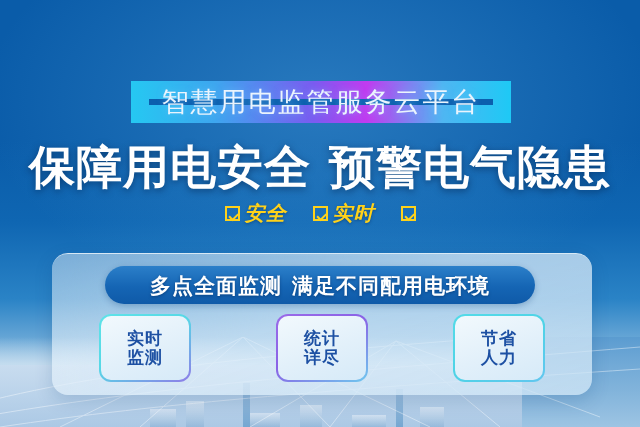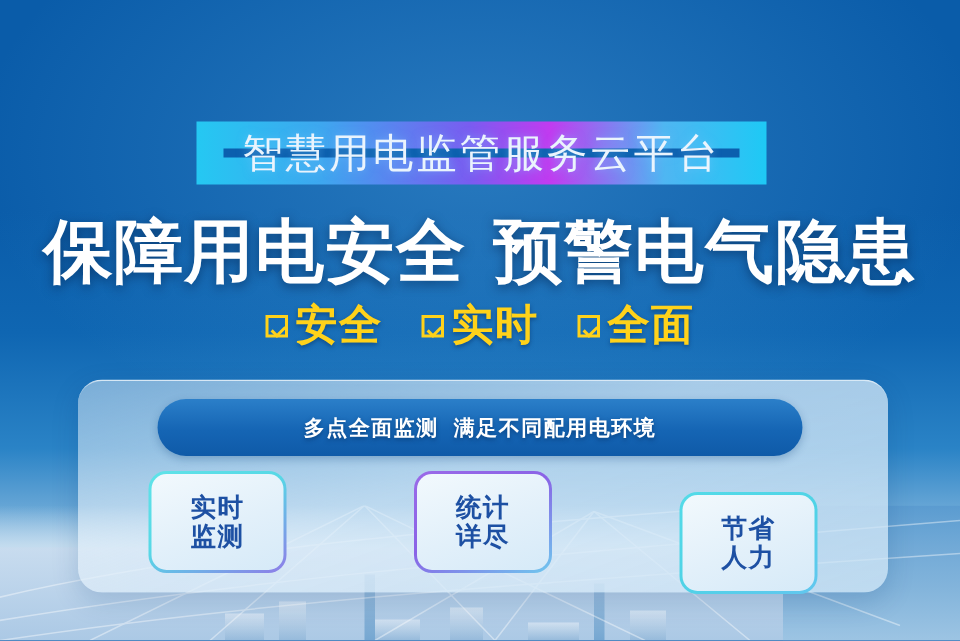--- a/index.html
+++ b/index.html
@@ -77,22 +77,23 @@
   .chkbox{
     width:15px;height:15px;box-sizing:border-box;
     border:2px solid #ffd21a;position:relative;flex:none;
   }
   .chkbox:before{
     content:"";position:absolute;left:2px;top:5px;width:7px;height:3.5px;
     border-left:2.4px solid #ffd21a;border-bottom:2.4px solid #ffd21a;
     transform:rotate(-45deg);
   }
   .chk-label{
-    color:#ffd21a;font-size:28px;font-weight:bold;letter-spacing:1px;line-height:1;
+    color:#ffd21a;font-size:20px;font-weight:bold;letter-spacing:1px;line-height:1;
     text-shadow:0 1px 3px rgba(0,40,90,.5);
+    font-style:italic;
   }
 
   
   .panel{
     position:absolute;left:52px;top:253px;width:540px;height:141px;
     border-radius:16px;
     background:linear-gradient(160deg, rgba(255,255,255,.42) 0%, rgba(222,237,249,.72) 45%, rgba(205,228,245,.80) 100%);
     border-top:1px solid rgba(255,255,255,.55);
     box-shadow:0 6px 18px rgba(10,60,120,.18);
     overflow:hidden;
@@ -100,21 +101,21 @@
 
   
   .pill{
     position:absolute;left:105px;top:266px;width:430px;height:38px;
     border-radius:19px;
     background:linear-gradient(180deg,#2b7fc9 0%,#1565b4 55%,#0f5aa8 100%);
     display:flex;align-items:center;justify-content:center;
     box-shadow:0 2px 6px rgba(10,60,120,.28);
   }
   .pill span{
-    color:#ffffff;font-size:14px;font-weight:bold;letter-spacing:1px;line-height:1;
+    color:#ffffff;font-size:21px;font-weight:bold;letter-spacing:1px;line-height:1;
     text-shadow:0 1px 3px rgba(0,40,90,.55);
   }
   .pill .gap{display:inline-block;width:10px;}
 
   
   .cards{
     position:absolute;left:99px;top:314px;width:446px;height:68px;
     display:flex;justify-content:space-between;
   }
   .card{
@@ -126,21 +127,21 @@
     background:linear-gradient(160deg,#f2f9fd 0%,#e2f0fa 55%,#d6eaf8 100%);
     display:flex;flex-direction:column;align-items:center;justify-content:center;
     line-height:1.12;
   }
   .card-inner span{
     color:#1d50a3;font-size:17px;font-weight:bold;letter-spacing:1px;
   }
   .c1{background:linear-gradient(150deg,#5fe3e8 0%,#57d8e6 45%,#8f7ce8 100%);}
   .c2{background:linear-gradient(150deg,#9b6ae8 0%,#8a63e6 45%,#6fc8ee 100%);}
   .c3{background:linear-gradient(150deg,#6a6fe0 0%,#4f86e6 50%,#53c6ee 100%);}
-  .c4{background:linear-gradient(150deg,#54dbe8 0%,#4fd3e6 50%,#62c6ef 100%);margin-top:14px;}
+  .c4{background:linear-gradient(150deg,#54dbe8 0%,#4fd3e6 50%,#62c6ef 100%);}
 </style>
 </head>
 <body>
 
 <div class="poster">
 
   <div class="glow"></div>
 
   <div class="cityband">
     <div class="far"></div>
@@ -184,21 +185,20 @@
     <div class="chk">
       <span class="chkbox"></span>
       <span class="chk-label">安全</span>
     </div>
     <div class="chk">
       <span class="chkbox"></span>
       <span class="chk-label">实时</span>
     </div>
     <div class="chk">
       <span class="chkbox"></span>
-      <span class="chk-label">全面</span>
     </div>
   </div>
 
   <div class="panel"></div>
 
   <div class="pill">
     <span><span>多点全面监测</span><span class="gap"></span><span>满足不同配用电环境</span></span>
   </div>
 
   <div class="cards">

